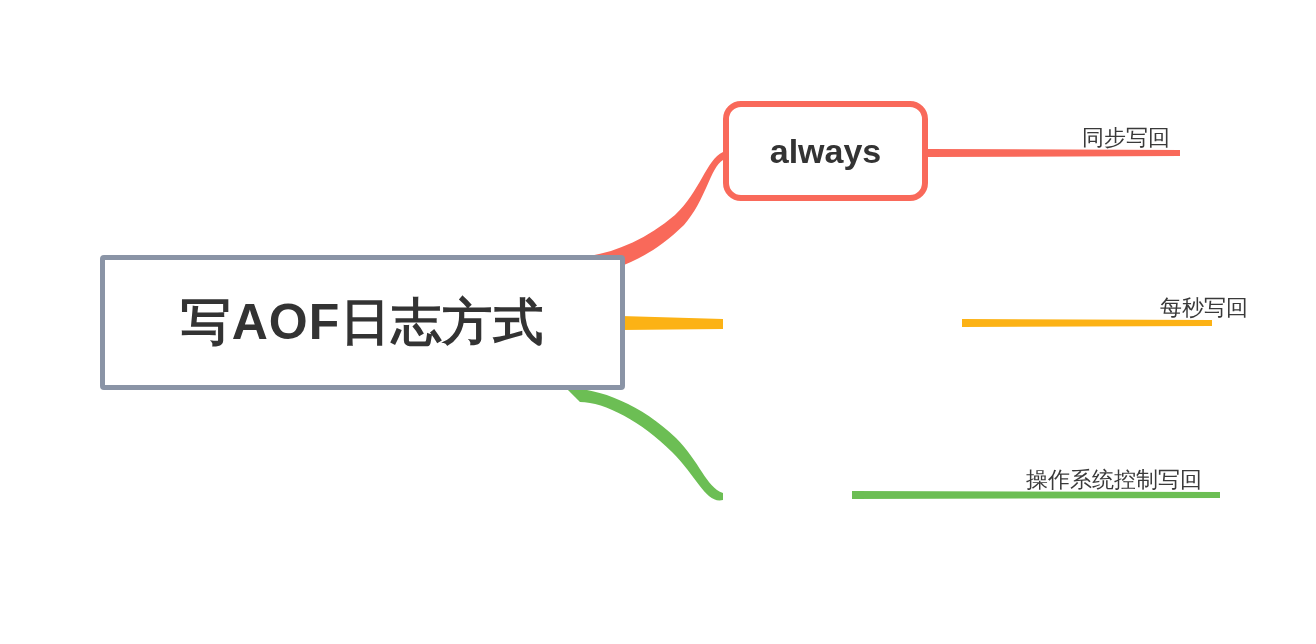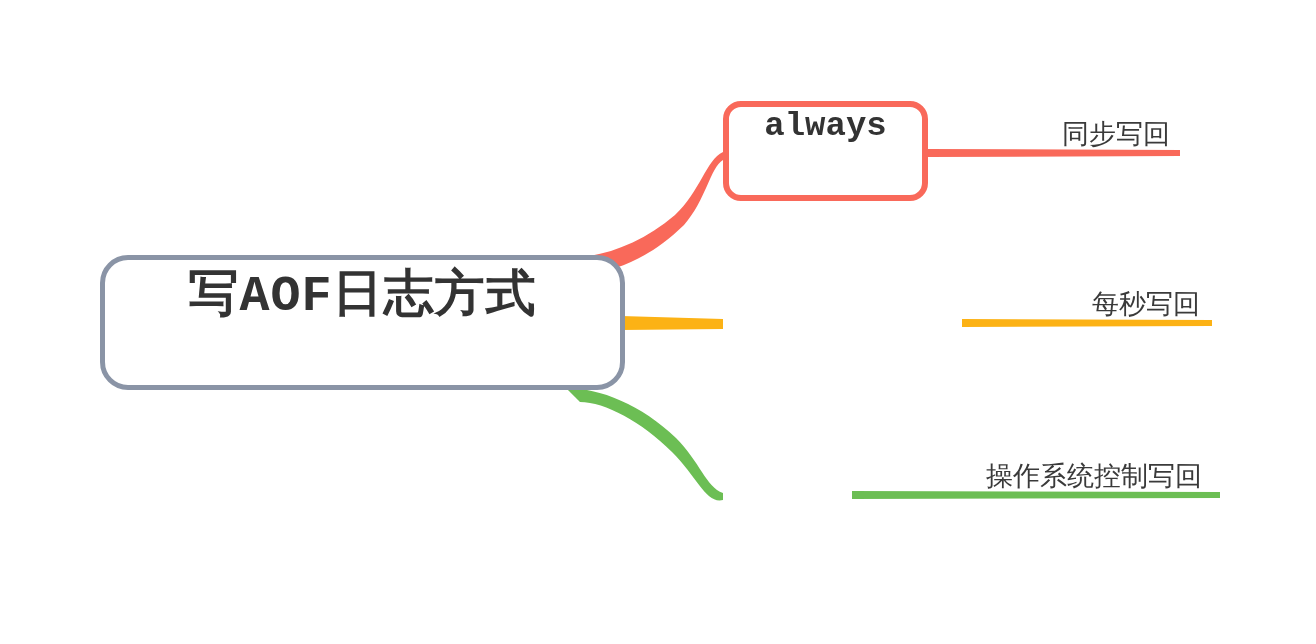--- a/index.html
+++ b/index.html
@@ -33,33 +33,32 @@
     z-index: 1;
   }
 
   
   .node {
     position: absolute;
     z-index: 2;
     box-sizing: border-box;
     background: #ffffff;
     display: flex;
-    align-items: flex-start;
+    align-items: center;
     justify-content: center;
     text-align: center;
-    font-family: Liberation Mono, monospace;
   }
 
   .node-root {
     left: 100px;
     top: 255px;
     width: 525px;
     height: 135px;
     border: 5px solid #8a94a6;
-    border-radius: 28px;
+    border-radius: 4px;
   }
   .node-root .node-label {
     font-size: 50px;
     font-weight: bold;
     color: #333333;
     letter-spacing: 1px;
     white-space: nowrap;
   }
 
   .node-branch {
@@ -97,29 +96,29 @@
   
   .leaf {
     position: absolute;
     z-index: 2;
     display: flex;
     flex-direction: column;
     align-items: flex-end;
     justify-content: flex-end;
   }
   .leaf-label {
-    font-size: 27px;
+    font-size: 22px;
     color: #3a3a3a;
     white-space: nowrap;
     line-height: 1.1;
     font-weight: 400;
   }
 
   .leaf-always   { left: 840px; top: 100px;  width: 330px; height: 50px; }
-  .leaf-everysec { left: 872px; top: 270px;  width: 328px; height: 50px; }
+  .leaf-everysec { left: 920px; top: 270px;  width: 328px; height: 50px; }
   .leaf-no       { left: 900px; top: 442px;  width: 302px; height: 50px; }
 </style>
 </head>
 <body>
 
 <div id="mindmap">
 
   <svg class="connectors" viewBox="0 0 1316 644" width="1316" height="644" xmlns="http://www.w3.org/2000/svg">
 
     <path d="M 566 258

